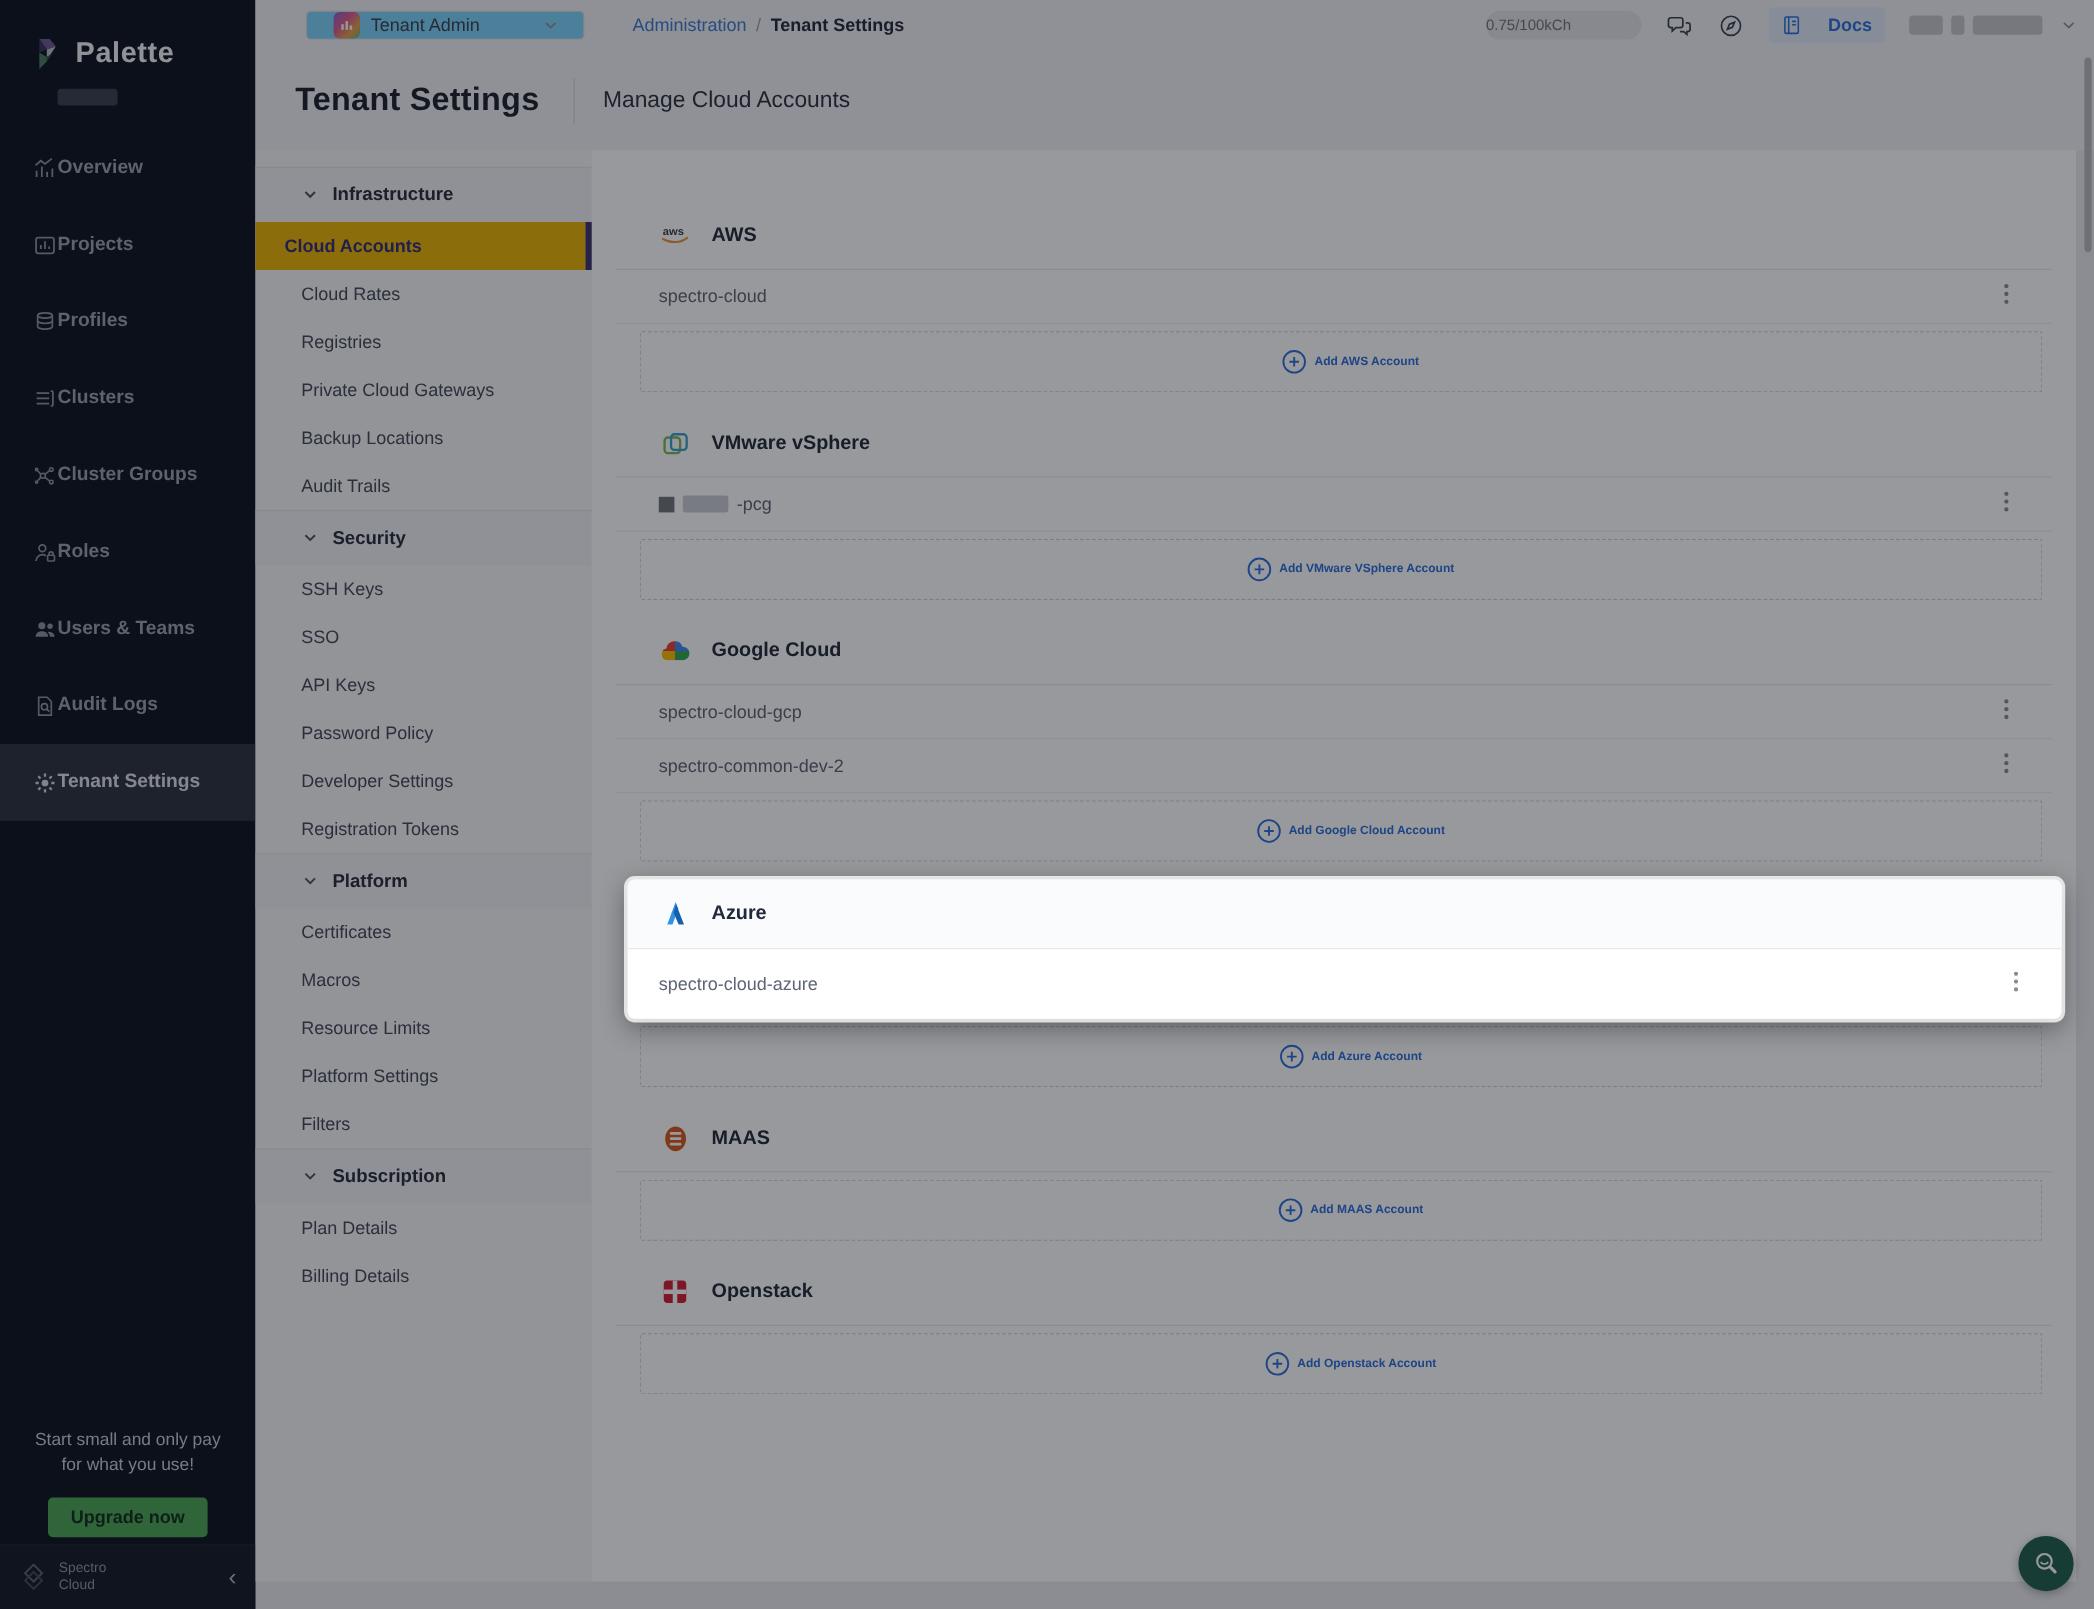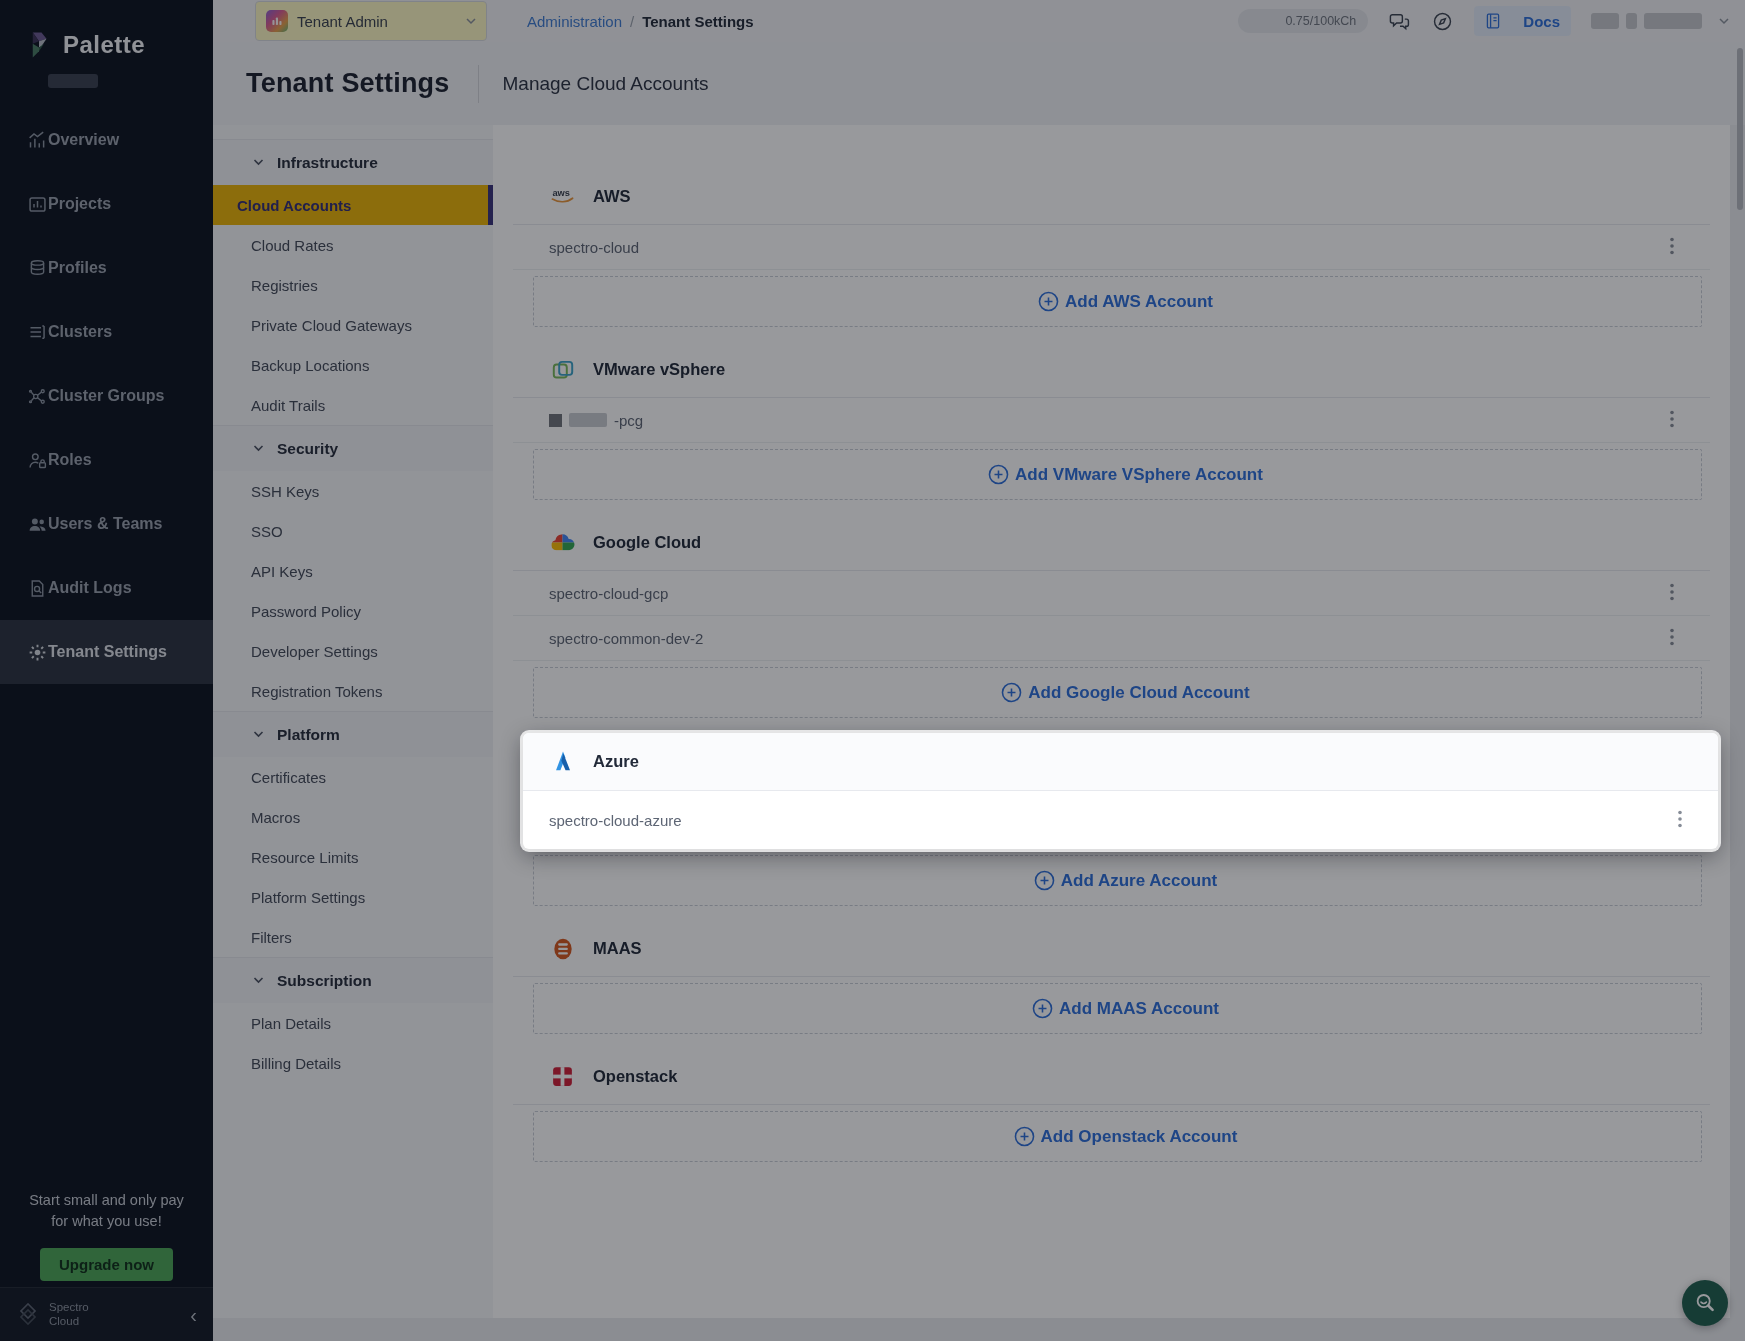--- a/index.html
+++ b/index.html
@@ -19,31 +19,31 @@
   .sidebar-upgrade { position:absolute; bottom:60px; left:0; right:0; text-align:center; padding:0 8px; }
   .upg-msg { color:#c7ccd4; font-size:14.5px; line-height:1.45; }
   .upg-btn { display:inline-block; margin-top:16px; background:#4ca557; color:#10301a; font-size:15px; font-weight:600; padding:8px 19px; border-radius:4px; border:none; cursor:pointer; font-family:inherit; }
   .sidebar-footer { position:absolute; bottom:0; left:0; right:0; height:54px; background:#141a26; border-top:1px solid rgba(255,255,255,.07); display:flex; align-items:center; gap:9px; padding:0 16px;justify-content:space-between; }
   .sc-name { font-size:11.5px; color:#8d95a1; line-height:1.2; }
   .collapse-ch { margin-left:auto; color:#b3bac3; font-size:20px; cursor:pointer; line-height:1; }
 
   
   .main { position:absolute; left:213px; top:0; right:0; bottom:0; background:#e9ebee; }
   .topbar { position:relative; height:42px; background:#f1f2f5; display:flex; align-items:center; padding:0 16px 0 42px; }
-  .proj-select { display:flex; align-items:center; gap:9px; width:232px; height:40px; border:1px solid #d6d9de; background:#fef9c3; border-radius:4px; padding:0 10px; cursor:pointer; }
+  .proj-select { display:flex; align-items:center; gap:9px; width:232px; height:24px; border:1px solid #d6d9de; background:#7dd3fc; border-radius:4px; padding:0 22px; cursor:pointer; }
   .proj-ico { width:22px; height:22px; border-radius:5px; background:linear-gradient(135deg,#8a63d2 0%,#d95c94 38%,#e8a04c 72%,#64b478 100%); display:flex; align-items:center; justify-content:center; flex:0 0 22px; }
   .proj-label { font-size:15px; color:#3c4350; }
   .chev { width:10px; height:7px; }
   .proj-select .chev { margin-left:auto; }
   .crumbs { display:flex; align-items:center; gap:8px; margin-left:40px; font-size:15px; }
   .crumb-link { color:#3f7bd0; cursor:pointer; }
   .crumb-sep { color:#9aa0ab; }
   .crumb-cur { color:#242b3a; font-weight:600; }
   .top-right { margin-left:auto; display:flex; align-items:center; gap:20px; }
-  .usage-pill { width:130px; height:24px; background:#e2e4e9; border-radius:12px; display:flex; align-items:center; justify-content:flex-end; padding-right:12px; font-size:12.5px; color:#6e747e; }
+  .usage-pill { width:130px; height:24px; background:#e2e4e9; border-radius:12px; display:flex; align-items:center; justify-content:flex-start; padding-right:12px; font-size:12.5px; color:#6e747e; }
   .tico { width:23px; height:23px; color:#3c4452; cursor:pointer; }
   .docs-btn { display:flex; align-items:center; gap:22px; background:#e2ebf8; border-radius:4px; height:30px; padding:0 11px; color:#2e6fd9; font-weight:600; font-size:15px; cursor:pointer; }
   .user-menu { display:flex; align-items:center; gap:7px; cursor:pointer; }
   .redact { background:#c4c6cb; border-radius:3px; height:16px; }
   .r1{width:28px;} .r2{width:11px;} .r3{width:58px;}
   .user-menu .chev { margin-left:10px; }
 
   .page-head { height:83px; background:#f0f1f4; display:flex; align-items:center; padding-left:33px; }
   .page-title { font-size:27px; font-weight:700; color:#1c2230; letter-spacing:.2px; }
   .ph-div { width:1px; height:38px; background:#d2d5da; margin:0 24px 0 28px; }
@@ -58,21 +58,21 @@
   .sub-item { position:relative; height:40px; display:flex; align-items:center; padding-left:38px; font-size:15px; color:#434a59; cursor:pointer; }
   .sub-item.active { background:#eab308; color:#332e75; font-weight:700;padding-left:24px; }
   .sub-item.active::after { content:""; position:absolute; right:0; top:0; bottom:0; width:5px; background:#39327a; }
 
   
   .card { flex:1; background:#ffffff; margin-right:15px; padding:44px 20px 0; }
   .prov-head { height:56px; border-bottom:1px solid #e7e9ee; display:flex; align-items:center; gap:17px; padding-left:36px; font-size:16.5px; font-weight:600; color:#222a39; }
   .pico { width:27px; height:27px; display:flex; align-items:center; justify-content:center; flex:0 0 27px; }
   .acc-row { height:45px; border-bottom:1px solid #edeff2; display:flex; align-items:center; padding:0 30px 0 36px; font-size:15px; color:#5d6574; }
   .kebab { margin-left:auto; cursor:pointer; padding:4px 6px; }
-  .add-box { height:51px; margin:6px 8px 15px 20px; border:1.5px dashed #c9cdd6; border-radius:2px; display:flex; align-items:center; justify-content:center; gap:6px; font-size:17px; font-weight:600; color:#2e6fd9; cursor:pointer;padding-left:16px; }
+  .add-box { height:51px; margin:6px 8px 15px 20px; border:1.5px dashed #c9cdd6; border-radius:2px; display:flex; align-items:center; justify-content:center; gap:6px; font-size:10px; font-weight:600; color:#2e6fd9; cursor:pointer;padding-left:16px; }
   .redact-sq { width:13px; height:13px; background:#70747b; margin-right:7px; }
   .redact-blk { width:38px; height:14px; background:#c9cbd0; border-radius:2px; margin-right:7px; filter:blur(.4px); }
 
   
   .spotlight { position:relative; z-index:60; background:#ffffff; margin:2px -8px 2px 10px; border-radius:6px; overflow:hidden;
                box-shadow:0 0 0 3px rgba(255,255,255,.78), 0 6px 22px rgba(10,14,22,.45); }
   .spotlight .prov-head { background:#fafbfd; padding-left:26px; height:58px; }
   .spotlight .acc-row { border-bottom:none; padding-left:26px; height:58px; }
 
   

